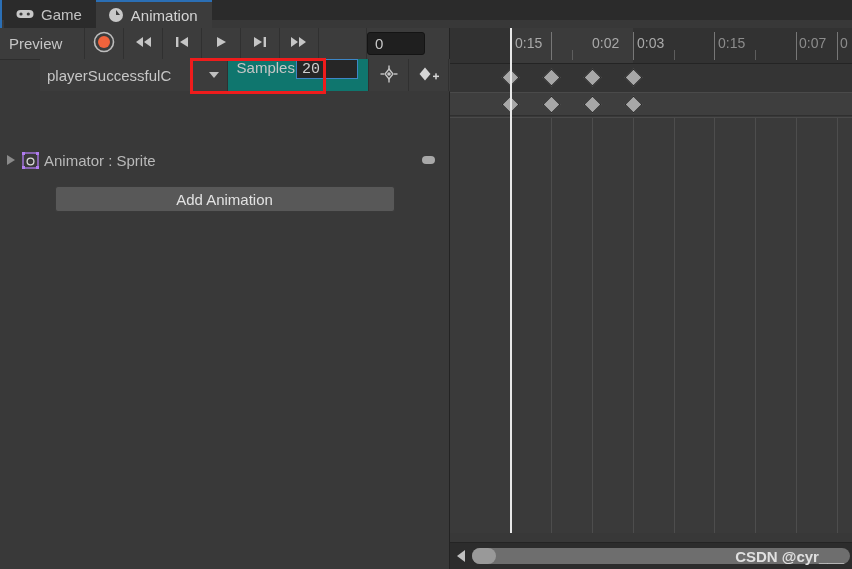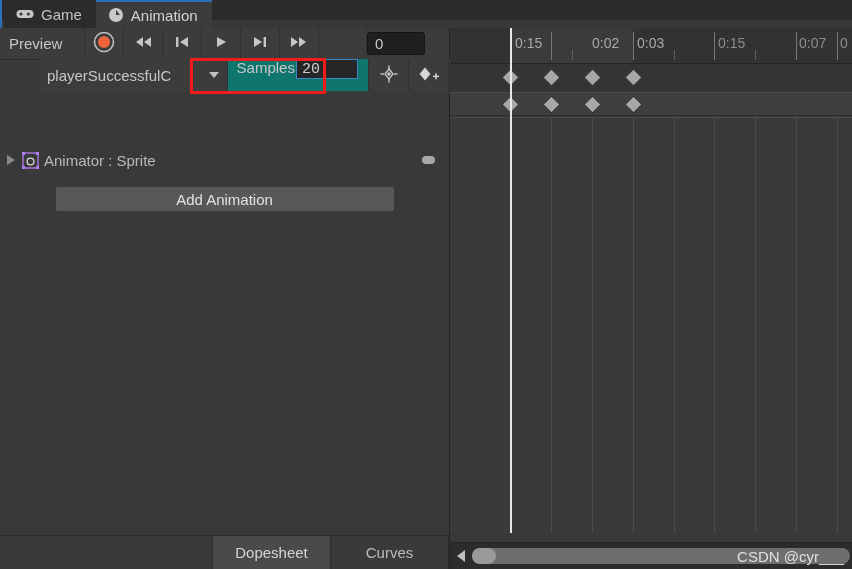--- a/index.html
+++ b/index.html
@@ -325,20 +325,21 @@
     border-top: 6px solid transparent;
     border-bottom: 6px solid transparent;
     border-right: 8px solid #c0c0c0;
   }
   .scroll-track {
     position: relative;
     flex: 1; height: 16px;
     background: #6e6e6e;
     border-radius: 8px;
     margin-right: 2px;
+    font-weight: bold;
   }
   .scroll-thumb {
     position: absolute; left: 0; top: 0;
     width: 24px; height: 16px;
     background: #999999;
     border-radius: 8px;
   }
   .watermark {
     position: absolute; right: 6px; top: 50%;
     transform: translateY(-50%);
@@ -494,29 +495,20 @@
         </svg>
       </span>
       <span class="prop-label">Animator : Sprite</span>
       <span class="dot-toggle"></span>
     </div>
 
     <div class="add-prop-wrap">
       <button class="add-prop-btn">Add Animation</button>
     </div>
 
-    <div class="bottom-left">
-      <div class="bl-filler"></div>
-      <div class="mode-tab active">
-        <span>Dopesheet</span>
-      </div>
-      <div class="mode-tab inactive">
-        <span>Curves</span>
-      </div>
-    </div>
   </div>
 
   <div class="redbox"></div>
 
   <div class="rightpanel">
 
     <div class="ruler">
       <div class="ruler-active" style="left:61px; width:122px;"></div>
 
       <div class="rtick" style="left:61px;"></div>

